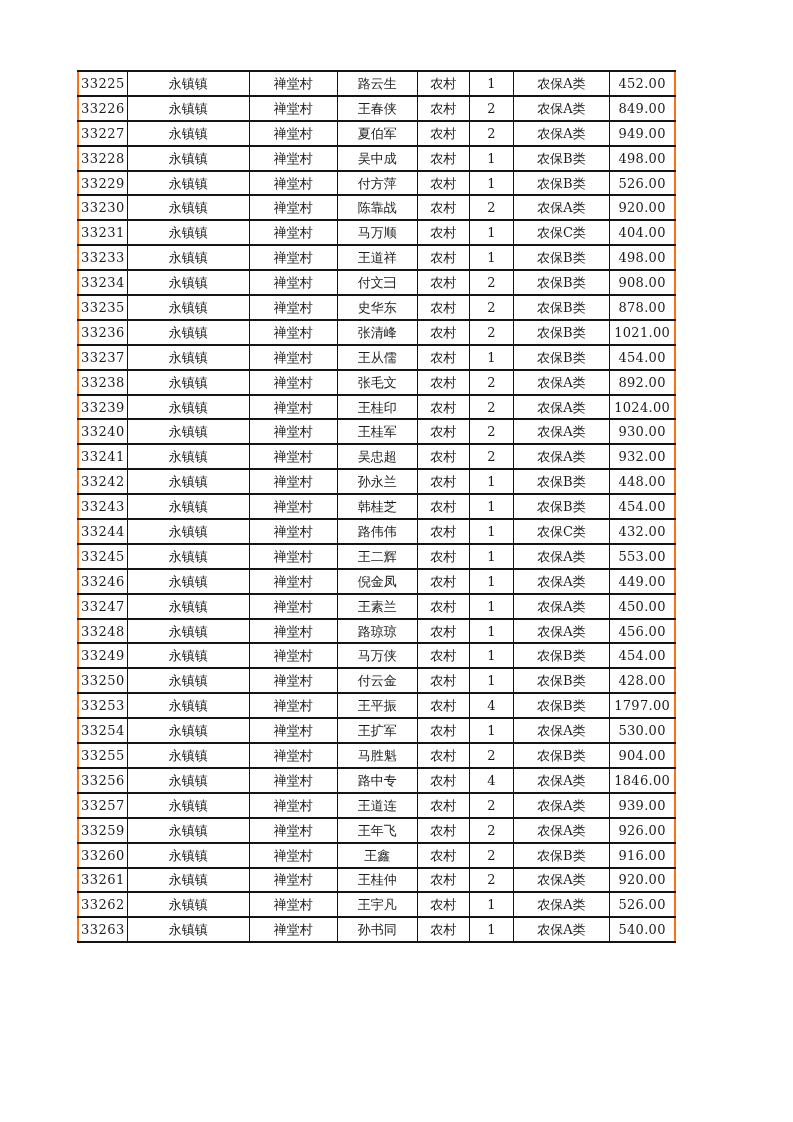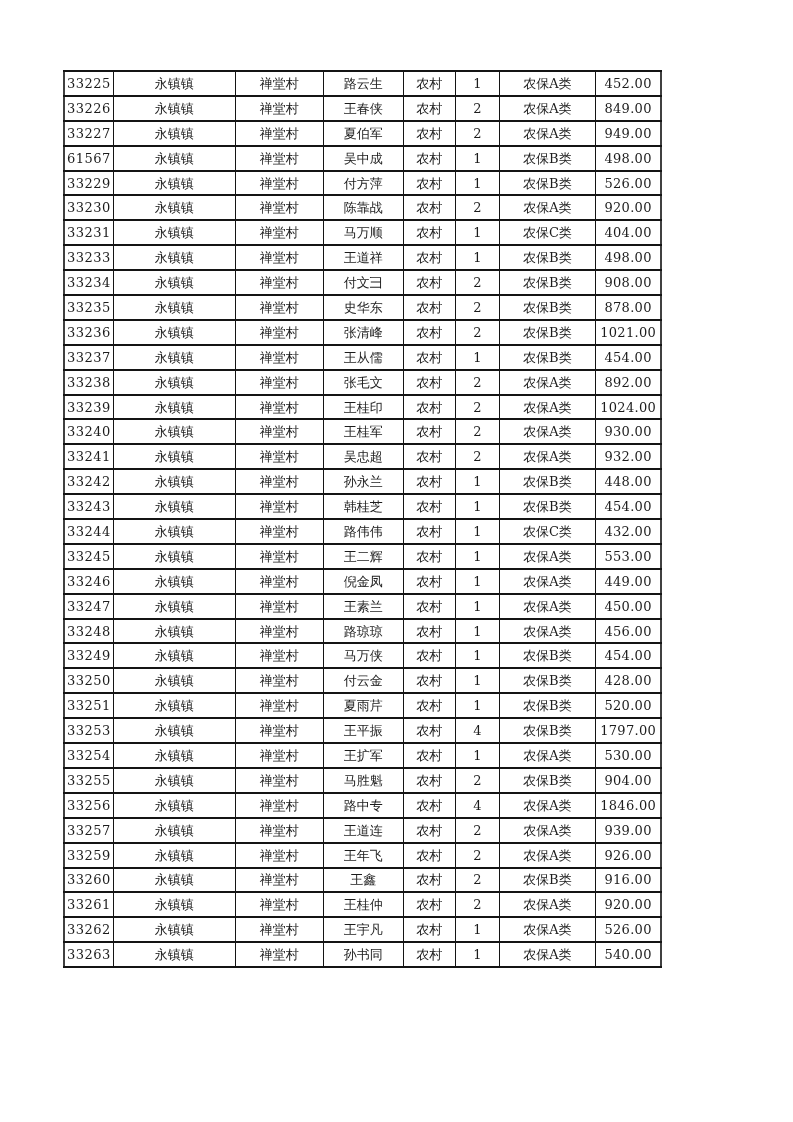--- a/index.html
+++ b/index.html
@@ -14,25 +14,25 @@
     font-family: "DejaVu Serif", "Liberation Serif", serif;
     overflow: hidden;
   }
   .page {
     position: absolute;
     inset: 0;
     background: #ffffff;
   }
   table.records {
     position: absolute;
-    left: 63px;
+    left: 77px;
     top: 70px;
     border-collapse: collapse;
     table-layout: fixed;
-    border: 2px solid #404040;
+    border: 2px solid #f97316;
   }
   table.records td {
     border-left: 1px solid #141414;
     border-right: 1px solid #141414;
     border-top: 2px solid #141414;
     border-bottom: 2px solid #141414;
     height: 22.9px;
     padding: 0 2px;
     text-align: center;
     vertical-align: middle;
@@ -96,21 +96,21 @@
     <td class="cell-town">永镇镇</td>
     <td class="cell-village">禅堂村</td>
     <td class="cell-name">夏伯军</td>
     <td class="cell-type">农村</td>
     <td class="cell-count">2</td>
     <td class="cell-category">农保A类</td>
     <td class="cell-amount">949.00</td>
   </tr>
 
   <tr>
-    <td class="cell-id">61567</td>
+    <td class="cell-id">33228</td>
     <td class="cell-town">永镇镇</td>
     <td class="cell-village">禅堂村</td>
     <td class="cell-name">吴中成</td>
     <td class="cell-type">农村</td>
     <td class="cell-count">1</td>
     <td class="cell-category">农保B类</td>
     <td class="cell-amount">498.00</td>
   </tr>
 
   <tr>
@@ -338,30 +338,20 @@
     <td class="cell-id">33250</td>
     <td class="cell-town">永镇镇</td>
     <td class="cell-village">禅堂村</td>
     <td class="cell-name">付云金</td>
     <td class="cell-type">农村</td>
     <td class="cell-count">1</td>
     <td class="cell-category">农保B类</td>
     <td class="cell-amount">428.00</td>
   </tr>
 
-  <tr>
-    <td class="cell-id">33251</td>
-    <td class="cell-town">永镇镇</td>
-    <td class="cell-village">禅堂村</td>
-    <td class="cell-name">夏雨芹</td>
-    <td class="cell-type">农村</td>
-    <td class="cell-count">1</td>
-    <td class="cell-category">农保B类</td>
-    <td class="cell-amount">520.00</td>
-  </tr>
 
 
   <tr>
     <td class="cell-id">33253</td>
     <td class="cell-town">永镇镇</td>
     <td class="cell-village">禅堂村</td>
     <td class="cell-name">王平振</td>
     <td class="cell-type">农村</td>
     <td class="cell-count">4</td>
     <td class="cell-category">农保B类</td>

